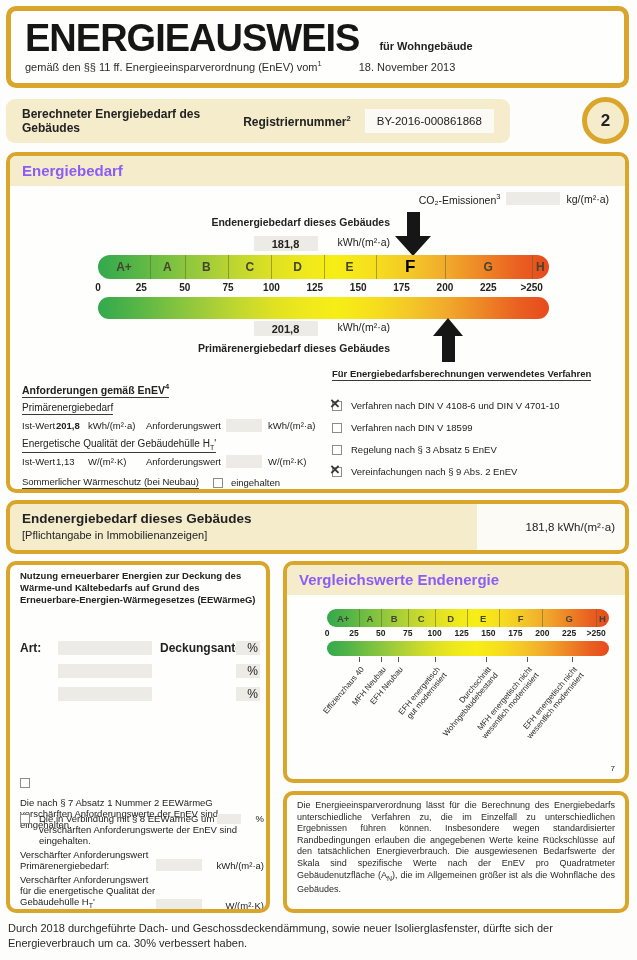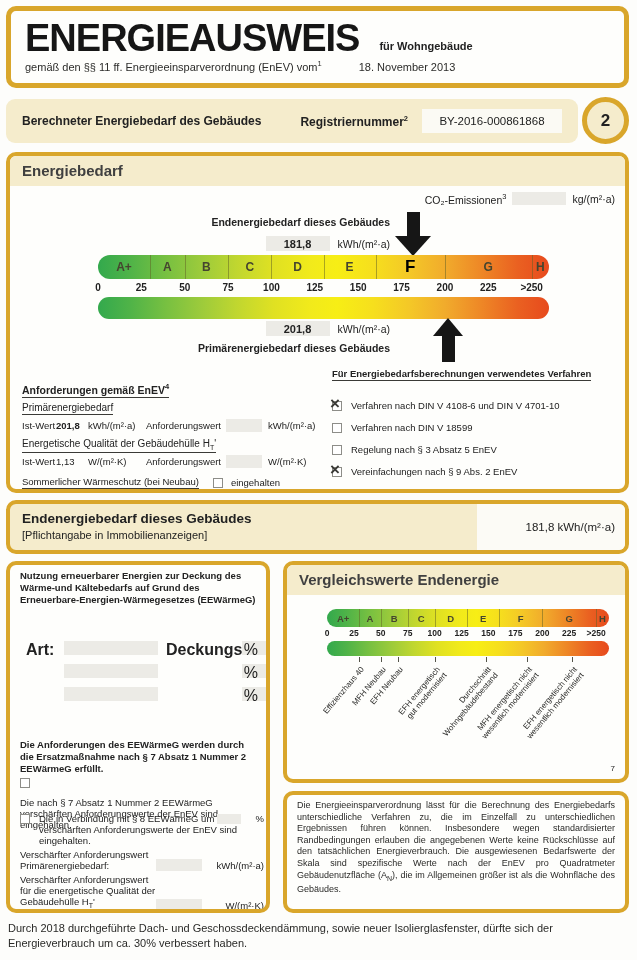--- a/index.html
+++ b/index.html
@@ -21,32 +21,32 @@
   
   #header-box { left:6px; top:6px; width:623px; height:82px; border-width:5px; }
   #header-inner { padding:6px 14px 0 14px; }
   #title-row { display:flex; align-items:flex-end; }
   #main-title { font-size:38px; font-weight:bold; letter-spacing:-1px; color:#161616; line-height:42px; }
   #building-type { font-size:11px; font-weight:bold; margin-left:20px; padding-bottom:7px; }
   #law-row { font-size:11px; margin-top:0; color:#2c2c2a; }
   #law-date { margin-left:34px; }
 
   
-  #meta-strip { position:absolute; left:6px; top:99px; width:572px; height:44px; border-radius:9px; background:var(--cream); display:flex; align-items:center; padding:0 16px; }
+  #meta-strip { position:absolute; left:6px; top:99px; width:504px; height:44px; border-radius:9px; background:var(--cream); display:flex; align-items:center; padding:0 16px; }
   #meta-label { font-size:12px; font-weight:bold; }
   #registry-label { font-size:12px; font-weight:bold; margin-left:auto; }
   #registry-value { width:140px; height:24px; background:#FBFAF4; margin-left:14px; display:flex; align-items:center; justify-content:center; font-size:11.5px; }
   #page-circle { position:absolute; left:582px; top:97px; width:47px; height:47px; border-radius:50%; border:5px solid var(--gold); background:var(--cream); display:flex; align-items:center; justify-content:center; font-size:17px; font-weight:bold; }
 
   
   #energiebedarf-box { left:6px; top:152px; width:623px; height:341px; }
-  .section-strip { height:30px; line-height:30px; padding-left:12px; font-size:15px; font-weight:bold; background:var(--cream); color:#404040; }
-  #co2-row { position:absolute; right:10px; top:36px; display:flex; align-items:center; gap:6px; font-size:10.5px; }
+  .section-strip { height:30px; line-height:30px; padding-left:12px; font-size:15px; font-weight:bold; background:var(--cream); color:#8b5cf6; }
+  #co2-row { position:absolute; right:16px; top:36px; display:flex; align-items:center; gap:6px; font-size:10.5px; }
   #end-label { position:absolute; right:235px; top:60px; font-size:10.5px; font-weight:bold; }
-  .val-row { position:absolute; display:flex; align-items:center; gap:8px; font-size:10.5px; }
+  .val-row { position:absolute; display:flex; align-items:flex-start; gap:20px; font-size:10.5px; }
   #end-value-row { right:235px; top:80px; }
   #prim-value-row { right:235px; top:165px; }
   .val-box { width:64px; height:15px; background:var(--blank); display:flex; align-items:center; justify-content:center; font-weight:bold; font-size:11px; }
   #prim-label { position:absolute; right:235px; top:186px; font-size:10.5px; font-weight:bold; }
 
   .scale { position:absolute; }
   .letter-bar { position:relative; height:24px; border-radius:12px; background:var(--grad); overflow:hidden; }
   .scale-letter { position:absolute; top:0; height:100%; display:flex; align-items:center; justify-content:center; font-weight:bold; font-size:12px; color:#45452f; }
   .scale-letter.hi { font-size:17px; color:#000; }
   .seg-div { position:absolute; top:0; bottom:0; width:1px; background:rgba(95,95,35,.5); }
@@ -81,21 +81,21 @@
   
   #endenergie-strip { left:6px; top:500px; width:623px; height:54px; background:var(--cream); }
   #endenergie-strip .inner { padding:7px 12px; }
   #endenergie-title { font-size:13.5px; font-weight:bold; }
   #endenergie-sub { font-size:11px; margin-top:3px; }
   #endenergie-value-panel { position:absolute; right:0; top:0; bottom:0; width:148px; background:#FCFBF6; display:flex; align-items:center; justify-content:flex-end; padding-right:10px; font-size:11.5px; }
 
   
   #left-box { left:6px; top:561px; width:264px; height:352px; }
   #eew-intro { padding:5px 10px 0 10px; font-size:9.5px; font-weight:bold; line-height:12px; }
-  .eew-row { position:absolute; left:16px; right:8px; height:15px; font-size:16px; font-weight:bold; }
+  .eew-row { position:absolute; left:10px; right:8px; height:15px; font-size:12px; font-weight:bold; }
   .eew-row .art-bx { position:absolute; left:38px; width:94px; height:14px; }
   .eew-row .deck-lbl { position:absolute; left:140px; }
   .eew-row .deck-bx { position:absolute; left:216px; width:24px; height:14px; }
   .eew-row .pct { position:absolute; right:0; font-weight:normal; }
   #ersatz-strip { position:absolute; left:0; right:0; top:140px; }
   #ersatz-intro { position:absolute; left:10px; top:174px; width:238px; font-size:9.5px; font-weight:bold; line-height:12px; }
   .ersatz-item { position:absolute; left:10px; width:244px; font-size:9.5px; line-height:11px; }
   #ersatz-item1 { top:212px;flex-direction:column; }
   #ersatz-item2 { top:248px; }
   #ersatz-item2 .pct2 { position:absolute; right:0; top:0; }
@@ -290,21 +290,20 @@
     <span class="blank art-bx"></span>
     <span class="blank deck-bx"></span>
     <span class="pct">%</span>
   </div>
   <div class="eew-row" style="top:122px;">
     <span class="blank art-bx"></span>
     <span class="blank deck-bx"></span>
     <span class="pct">%</span>
   </div>
 
-  <div id="ersatz-intro">Die Anforderungen des EEWärmeG werden durch die Ersatzmaßnahme nach § 7 Absatz 1 Nummer 2 EEWärmeG erfüllt.</div>
 
   <div class="ersatz-item chk-item" id="ersatz-item1">
     <span class="cbx"></span>
     <span>Die nach § 7 Absatz 1 Nummer 2 EEWärmeG verschärften Anforderungswerte der EnEV sind eingehalten.</span>
   </div>
   <div class="ersatz-item chk-item" id="ersatz-item2">
     <span class="cbx"></span>
     <span><span>Die in Verbindung mit § 8 EEWärmeG um</span> <span class="blank" style="width:24px;height:10px;"></span> <span>verschärften Anforderungswerte der EnEV sind eingehalten.</span></span>
     <span class="pct2">%</span>
   </div>

